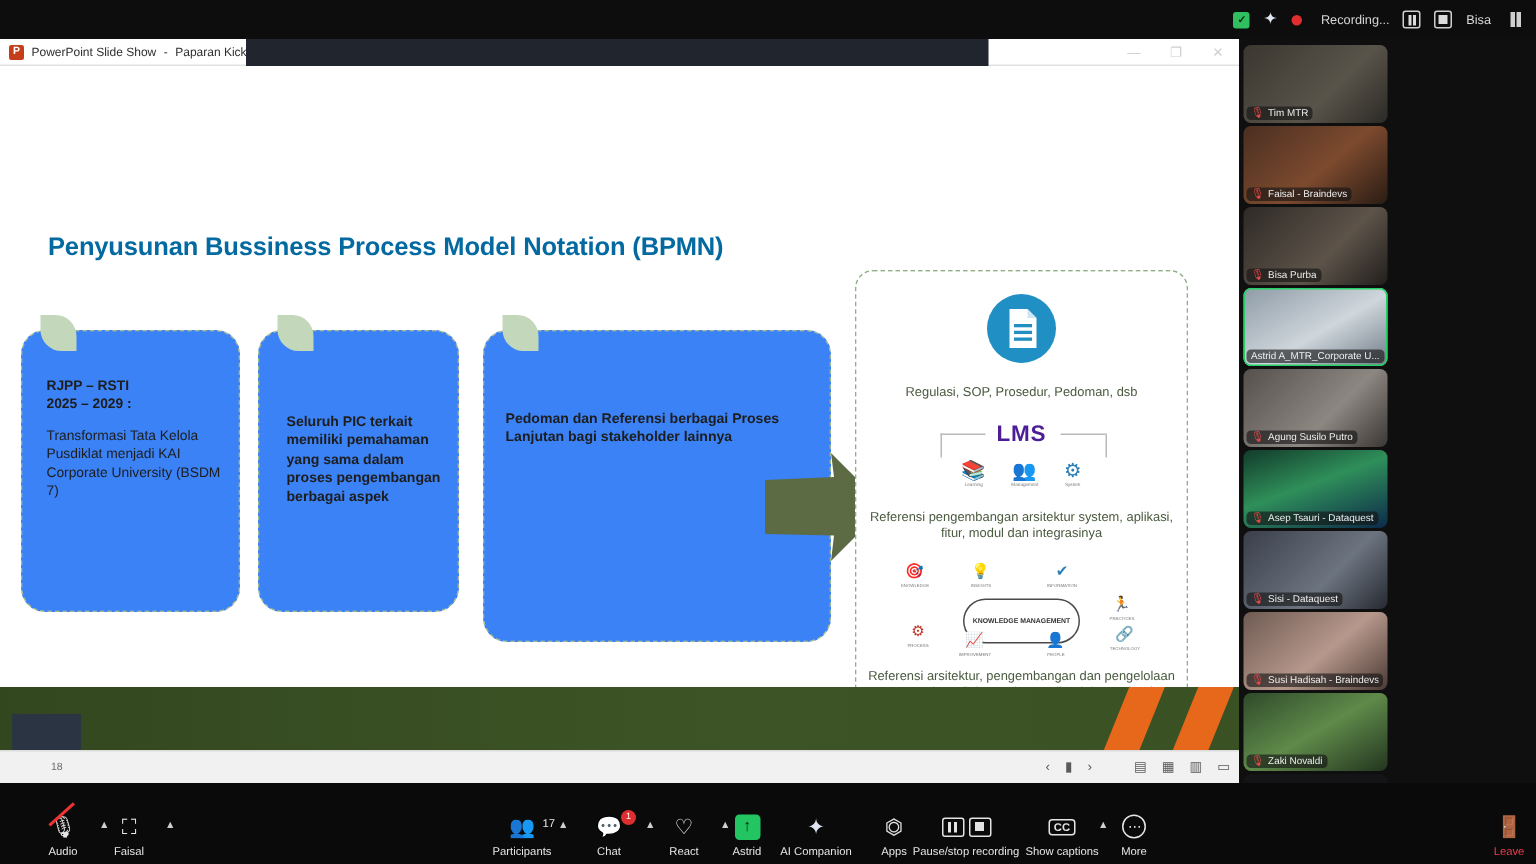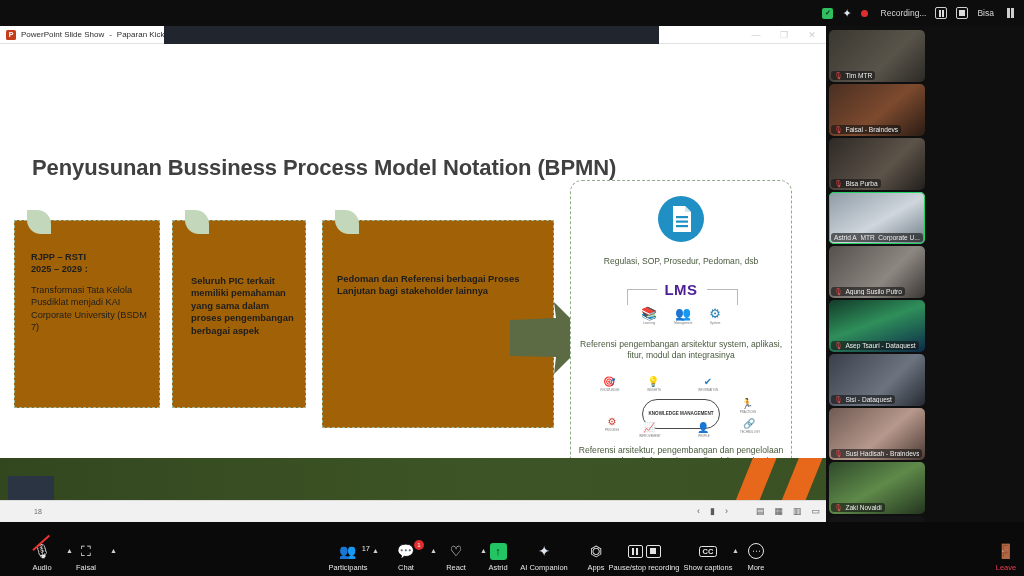--- a/index.html
+++ b/index.html
@@ -52,26 +52,26 @@
 
   
   .float-overlay {
     position:absolute; left:718px; top:34px; width:108px; height:72px;
     background:#2b3442; border:1px solid #555e6b; box-shadow:0 1px 4px rgba(0,0,0,.4);
   }
 
   
   .slide { position:absolute; left:0; top:22px; width:826px; height:452px; background:#ffffff; overflow:hidden; }
   .slide-title {
-    position:absolute; left:32px; top:107px; font-size:22px; font-weight:bold;
-    color:#404040; letter-spacing:-.1px;
+    position:absolute; left:32px; top:107px; font-size:17px; font-weight:bold;
+    color:#0369a1; letter-spacing:-.1px;
   }
 
   .card {
-    position:absolute; background:#a16207; border:1.4px dashed #9fb89a; border-radius:0;
+    position:absolute; background:#3b82f6; border:1.4px dashed #9fb89a; border-radius:16px;
   }
   .card .leaf {
     position:absolute; left:12px; top:-11px; width:24px; height:24px;
     background:#c3d8bb; border-radius:0 14px 0 14px;
   }
   .card .txt { position:absolute; color:#1d1d1d; line-height:1.32; }
   .card .txt b { font-weight:bold; }
 
   #card1 { left:14px; top:172px; width:146px; height:188px; }
   #card1 .txt { left:16px; top:30px; width:120px; font-size:9.2px; }

